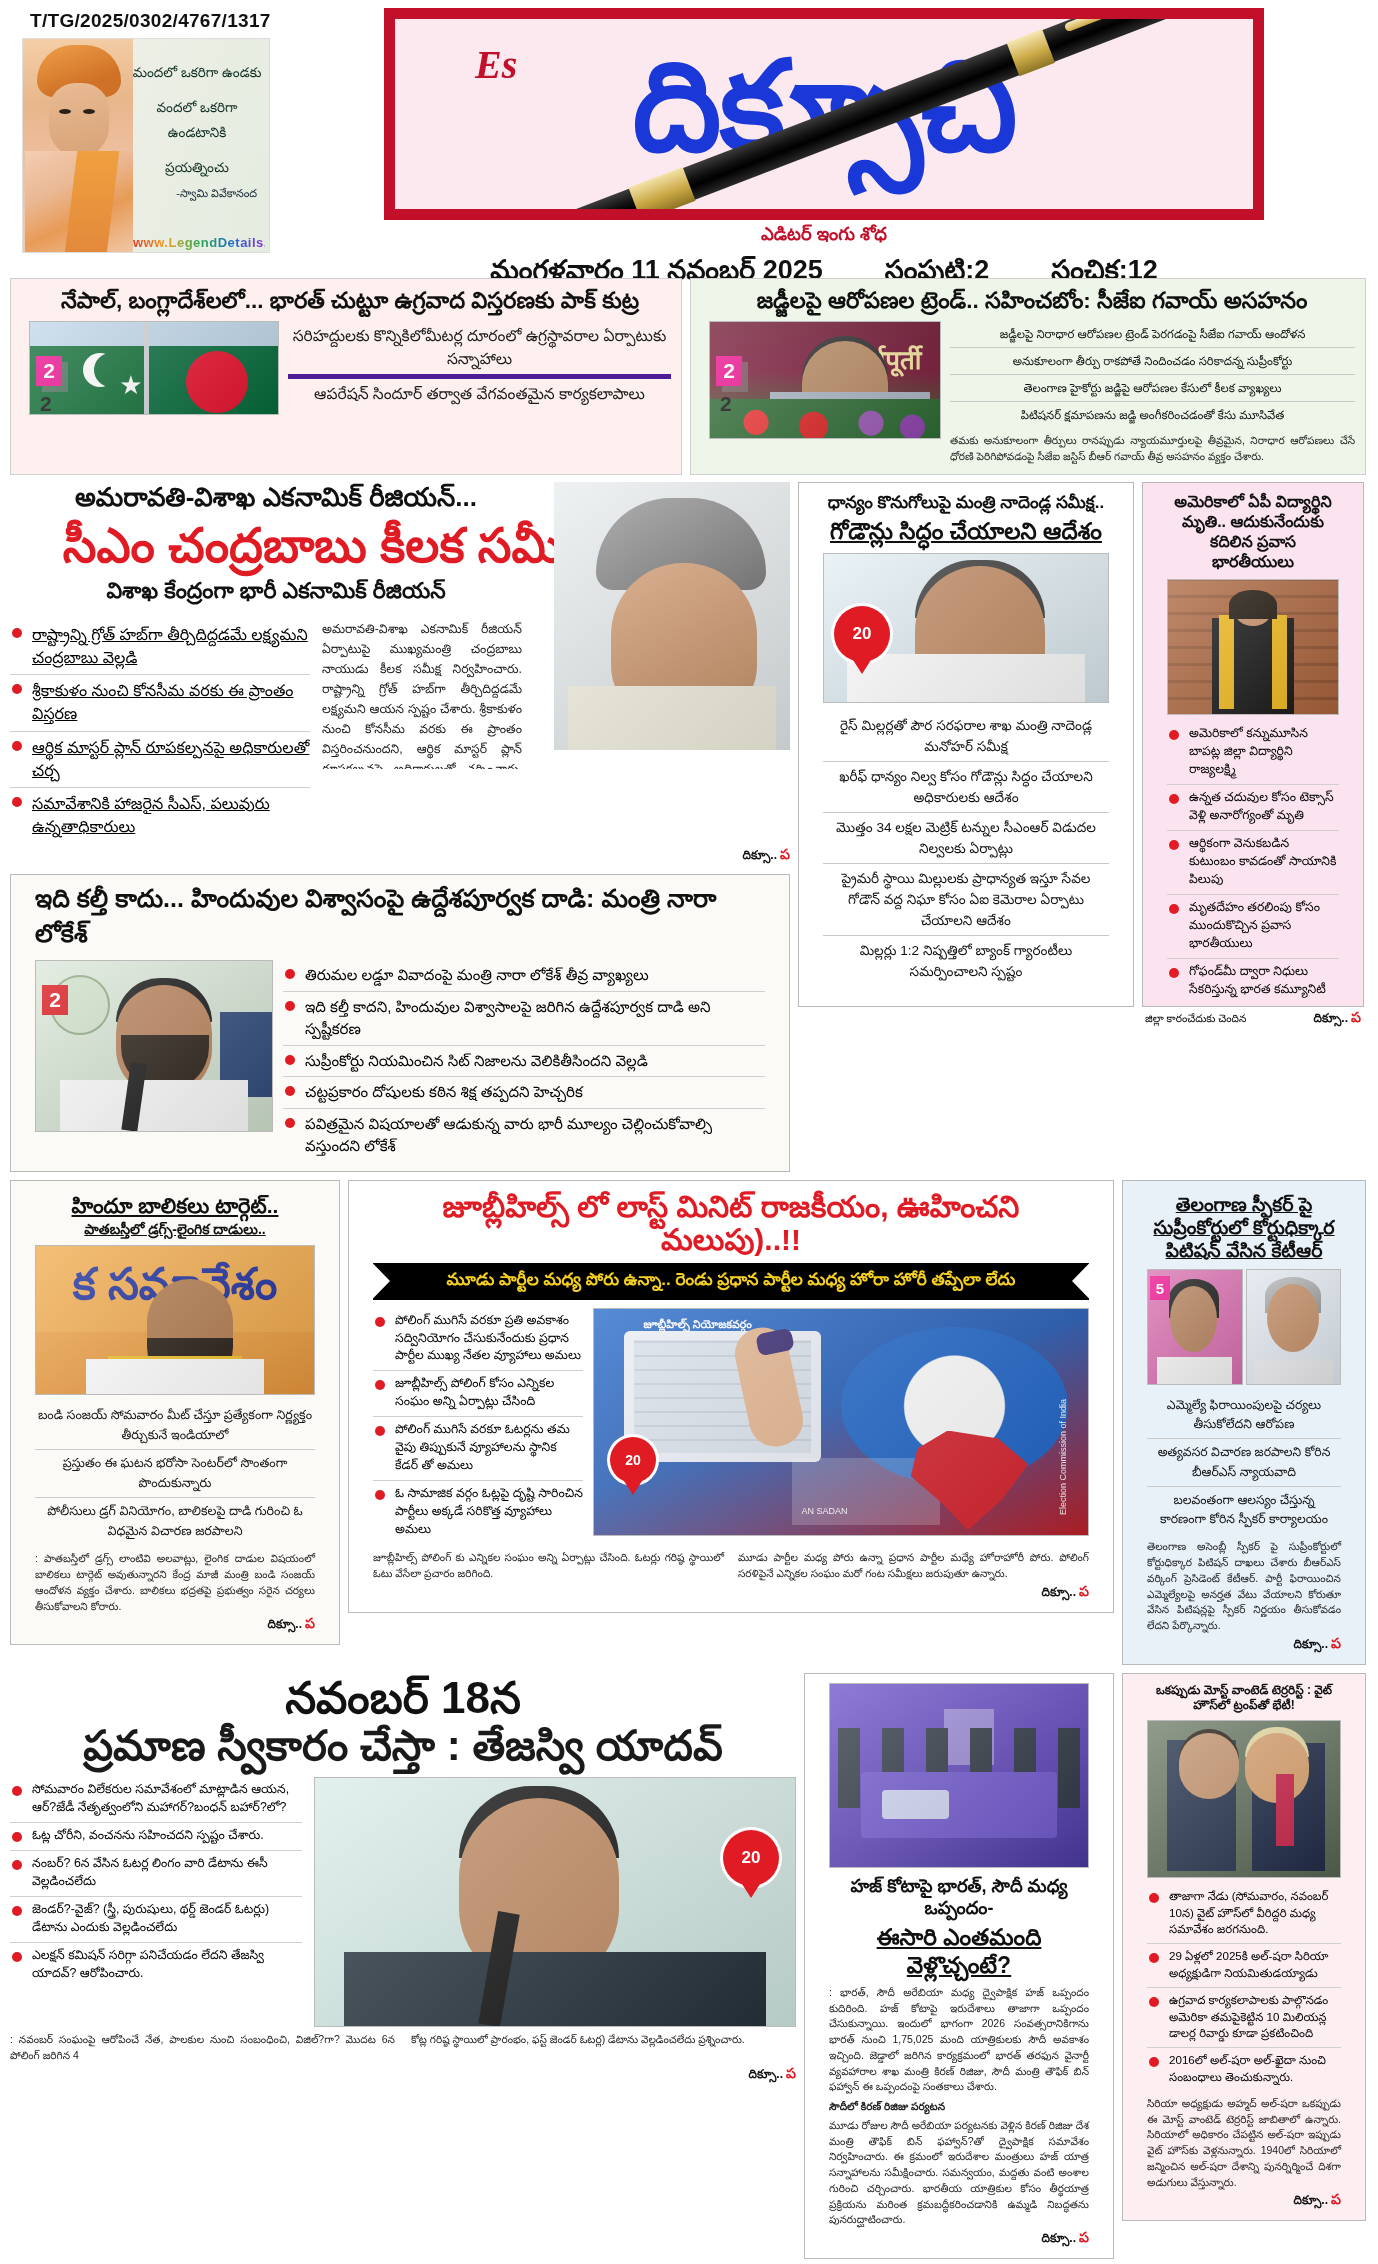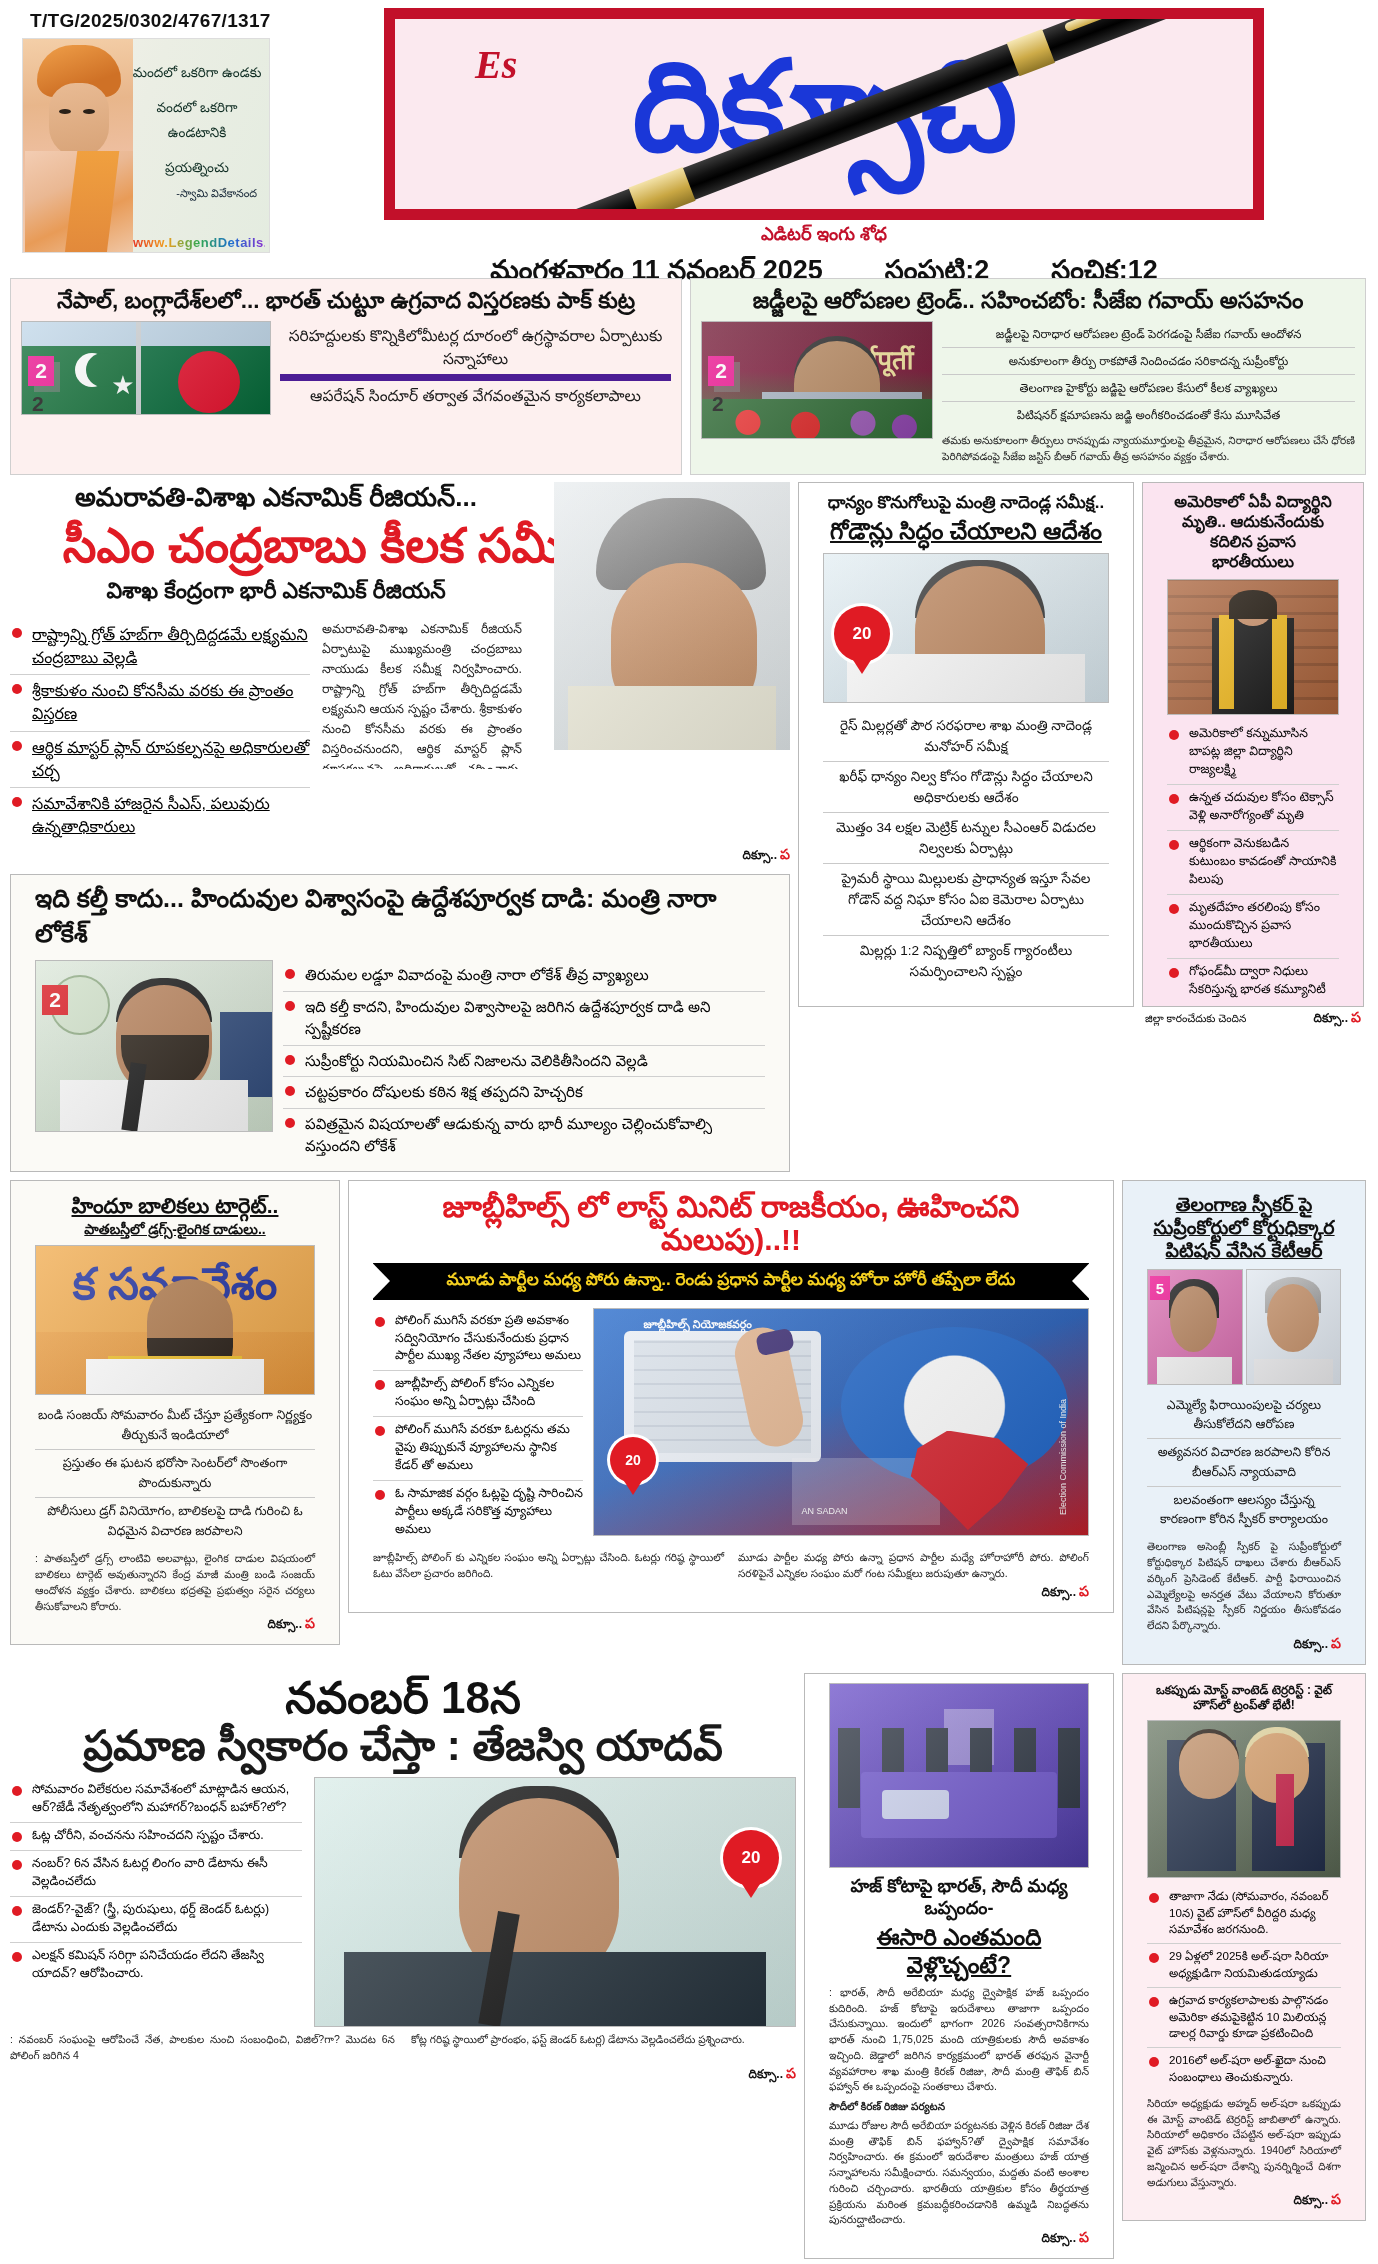--- a/index.html
+++ b/index.html
@@ -98,42 +98,42 @@
   .editor-line{
     text-align:center; margin-top:4px; color:#c2102a; font-size:18px; font-weight:bold;
   }
   .date-row{
     display:flex; justify-content:center; gap:62px; align-items:baseline;
     margin-top:6px; font-size:27px; font-weight:bold; color:#111;
   }
 
   .band-row { display:flex; gap:8px; padding:0 10px; margin-top:6px; }
   .news-box {
-    border:1px solid #cfcfcf; padding:8px 10px 10px 10px; position:relative;
+    border:1px solid #cfcfcf; padding:8px 10px 10px 18px; position:relative;
   }
   .news-box.pinkish { background:#fdf0ef; }
   .news-box.greenish { background:#eef6ea; }
   .box-head {
     font-size:22.5px; font-weight:bold; color:#111; text-align:center;
     line-height:1.2; margin-bottom:7px;
   }
   .box-body { display:flex; gap:9px; }
   .thumb { position:relative; flex:none; overflow:hidden; border:1px solid #bbb; }
   .pgbadge{
     position:absolute; left:6px; top:34px; width:26px; height:30px;
     background:#ec0f8f; color:#fff; font-weight:bold; font-size:21px;
     display:flex; align-items:center; justify-content:center;
     box-shadow:6px 6px 0 rgba(120,120,120,.55);
   }
   .pgbadge.red { background:#d81118; box-shadow:none; }
   .pgnum{
     position:absolute; left:10px; top:70px; font-size:21px; font-weight:bold; color:#111;
   }
   .lead-lines { flex:1; font-size:15.5px; line-height:1.5; color:#1a1a1a; text-align:center;}
-  .lead-lines .ln { padding:3px 0; border-bottom:7px solid #4c1d95; }
+  .lead-lines .ln { padding:3px 0; border-bottom:5px solid #4c1d95; }
   .lead-lines .ln:last-child { border-bottom:none; }
 
   
   .ph { background:#cfd6d8; position:relative; overflow:hidden; }
   .ph::after{ content:""; position:absolute; inset:0;
     background:linear-gradient(135deg,rgba(255,255,255,.25),rgba(0,0,0,.12)); }
 
   .ph-flags{background:linear-gradient(90deg,#0c6b33 0%,#0c6b33 48%,#066b3a 48%,#066b3a 100%);}
   .ph-flags .crescent{position:absolute;left:26%;top:34%;width:34px;height:34px;border-radius:50%;
     background:#0c6b33;box-shadow:-11px 0 0 0 #fff;}

